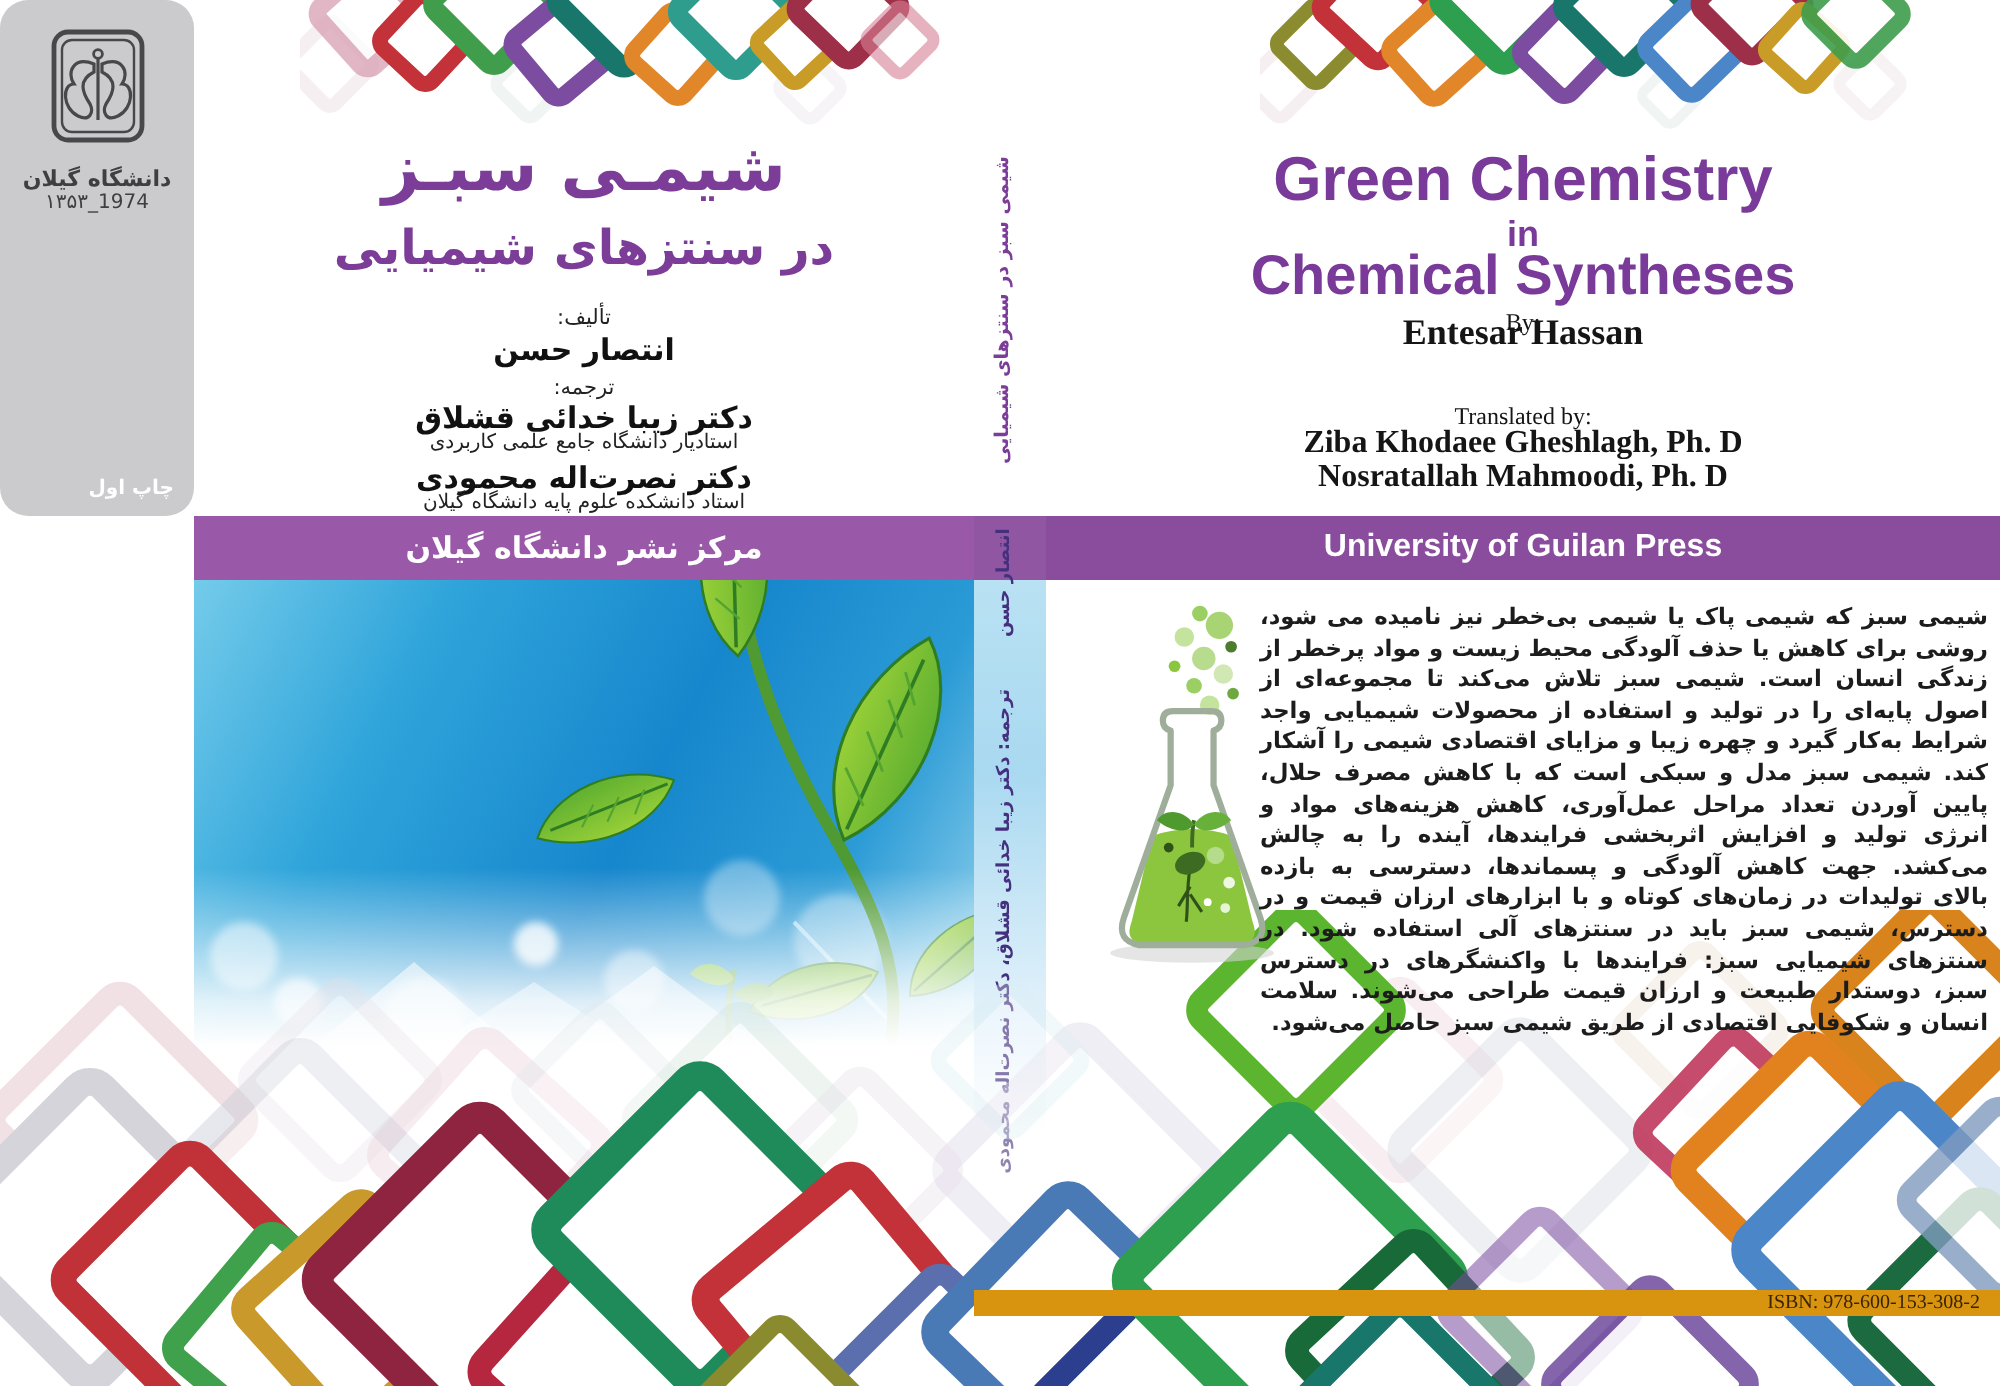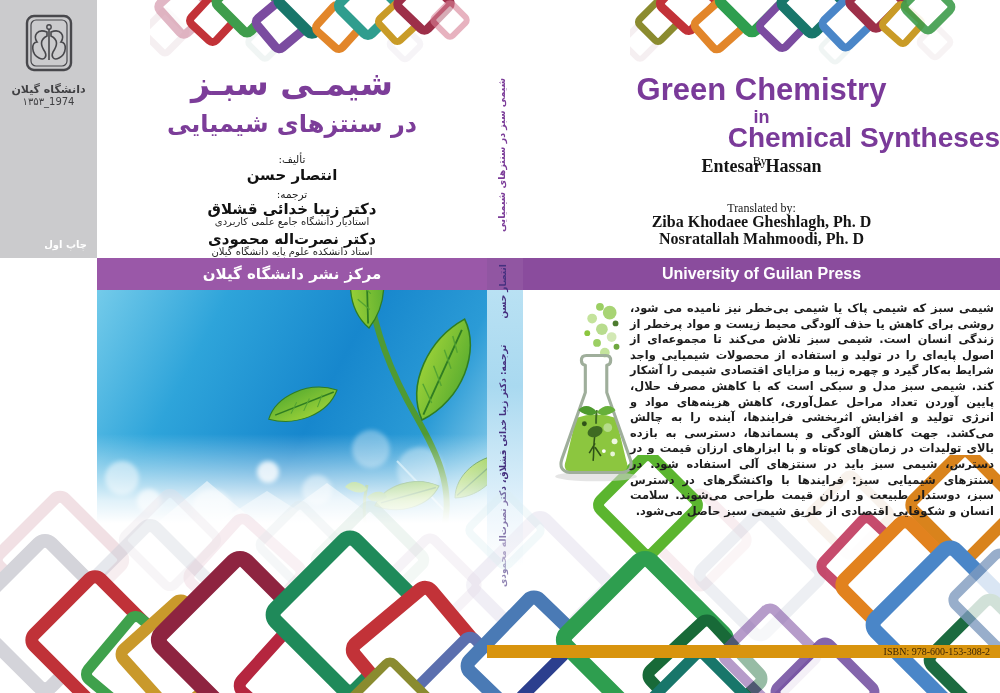--- a/index.html
+++ b/index.html
@@ -4,21 +4,21 @@
 <style>
   * { margin:0; padding:0; box-sizing:border-box; }
   html,body { background:#ffffff; }
   #cover {
     position:relative; width:1000px; height:693px; overflow:hidden;
     background:#ffffff; font-family:"DejaVu Sans", sans-serif;
   }
   .abs { position:absolute; }
 
   
-  .flap { left:0; top:0; width:97px; height:258px; background:#cbcbcd; }
+  .flap { left:0; top:0; width:97px; height:258px; background:#cbcbcd;border-radius:14px; }
   .logo-wrap { left:0; top:14px; width:97px; text-align:center; color:#3f3f42; }
   .logo-name { font-size:11px; font-weight:700; margin-top:3px; }
   .logo-years { font-size:10px; font-weight:400; direction:ltr; letter-spacing:.5px; }
   .edition { right:10px; bottom:8px; color:#ffffff; font-size:10px; font-weight:700; }
 
   
   .front-fa { left:97px; top:58px; width:390px; height:200px; direction:rtl; text-align:center; }
   .front-fa > div { position:absolute; width:100%; }
   .fa-title1 { top:6px;  font-size:33px; font-weight:700; color:#7c3d99; }
   .fa-title2 { top:52px; font-size:24px; font-weight:700; color:#7c3d99; }
@@ -55,21 +55,21 @@
                  transform:rotate(-90deg); transform-origin:center; direction:rtl; white-space:nowrap;
                  display:flex; justify-content:center; gap:26px;
                  font-size:9px; font-weight:700; color:#45307f; }
 
   
   .back-en { left:523px; top:0; width:477px; height:250px; text-align:center;
              font-family:"Liberation Sans", sans-serif; }
   .back-en > div { position:absolute; width:100%; }
   .en-t1 { top:72px;  font-size:31px; font-weight:700; color:#7a3a99; }
   .en-t2 { top:107px; font-size:18px; font-weight:700; color:#7a3a99; }
-  .en-t3 { top:122px; font-size:28px; font-weight:700; color:#7a3a99;text-align:right; }
+  .en-t3 { top:122px; font-size:28px; font-weight:700; color:#7a3a99; }
   .en-ser { font-family:"Liberation Serif", serif; color:#151515; }
   .en-by   { top:154px; font-size:12px; }
   .en-auth { top:156px; font-size:18px; font-weight:700; }
   .en-trl  { top:201px; font-size:12px; }
   .en-n1   { top:213px; font-size:16px; font-weight:700; }
   .en-n2   { top:230px; font-size:16px; font-weight:700; }
 
   
   .blurb { left:630px; top:301px; width:364px; height:185px; z-index:3;
            direction:rtl; text-align:justify; font-size:11.4px; font-weight:700;

